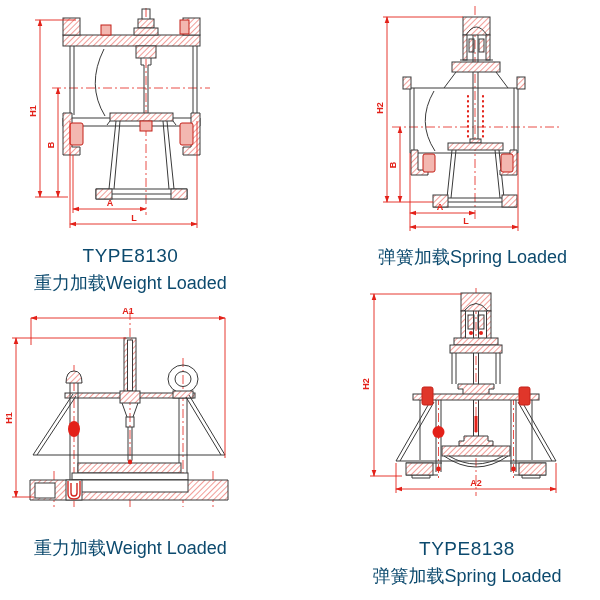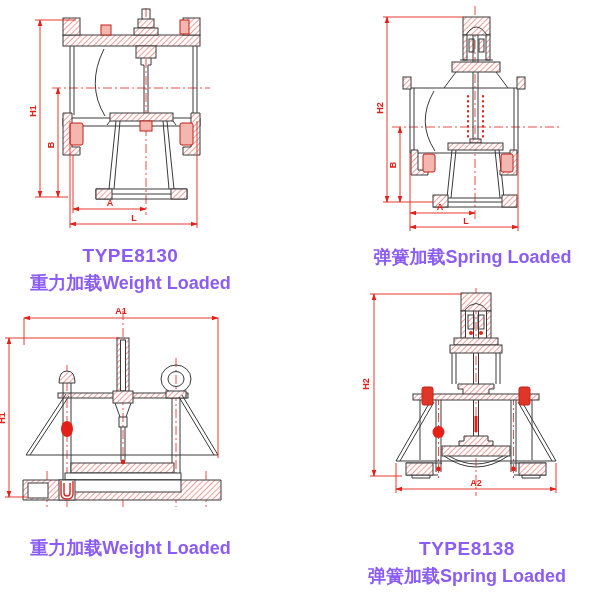--- a/index.html
+++ b/index.html
@@ -13,21 +13,21 @@
   .oh {stroke:#3a3a3a;fill:url(#hatch);stroke-width:1;}
   .d  {stroke:#e32119;fill:none;stroke-width:0.9;}
   .cl {stroke:#e32119;fill:none;stroke-width:0.8;stroke-dasharray:9 3 2 3;}
   .rb {stroke:#c42018;fill:#f3b7b0;stroke-width:1;}
   .rs {stroke:#c42018;fill:#e0362a;stroke-width:1;}
   .rf {fill:#e32119;stroke:none;}
   .rU {stroke:#d42520;fill:none;stroke-width:1.4;}
   .sp {stroke:#e32119;fill:none;stroke-width:2.1;stroke-dasharray:0.6 4.4;stroke-linecap:round;}
   .dt {fill:#e32119;font:bold 9px "Liberation Sans",sans-serif;}
   
-  .caption{position:absolute;text-align:center;color:#8b5cf6;font-weight:bold;}
+  .caption{position:absolute;text-align:center;color:#0c4a6e;font-weight:normal;}
   .caption .model{font-size:19px;line-height:26px;letter-spacing:.5px;}
   .caption .load{font-size:18px;line-height:28px;}
   .load-en{}
 </style>
 </head>
 <body>
 
 <div id="sheet">
 
   <svg width="0" height="0" style="position:absolute">
@@ -157,21 +157,21 @@
         <text class="dt" text-anchor="middle" transform="translate(18,162) rotate(-90)">B</text>
         <text class="dt" text-anchor="middle" x="62" y="207">A</text>
         <text class="dt" text-anchor="middle" x="88" y="221">L</text>
       </g>
     </svg>
   </div>
   <div class="caption" style="left:360px;top:243px;width:225px">
     <div class="load"><span class="load-cn">弹簧加载</span><span class="load-en">Spring Loaded</span></div>
   </div>
 
-  <div class="fig" style="left:1px;top:303px">
+  <div class="fig" style="left:8px;top:303px">
     <svg width="250" height="225" viewBox="0 0 250 225">
       <g>
         <line class="cl" x1="122" y1="8" x2="122" y2="205"></line>
         <line class="cl" x1="66" y1="62" x2="66" y2="204"></line>
         <line class="cl" x1="175" y1="55" x2="175" y2="204"></line>
         <line class="cl" x1="46" y1="168" x2="46" y2="204"></line>
         <line class="cl" x1="205" y1="168" x2="205" y2="204"></line>
       </g>
       <g>
 

